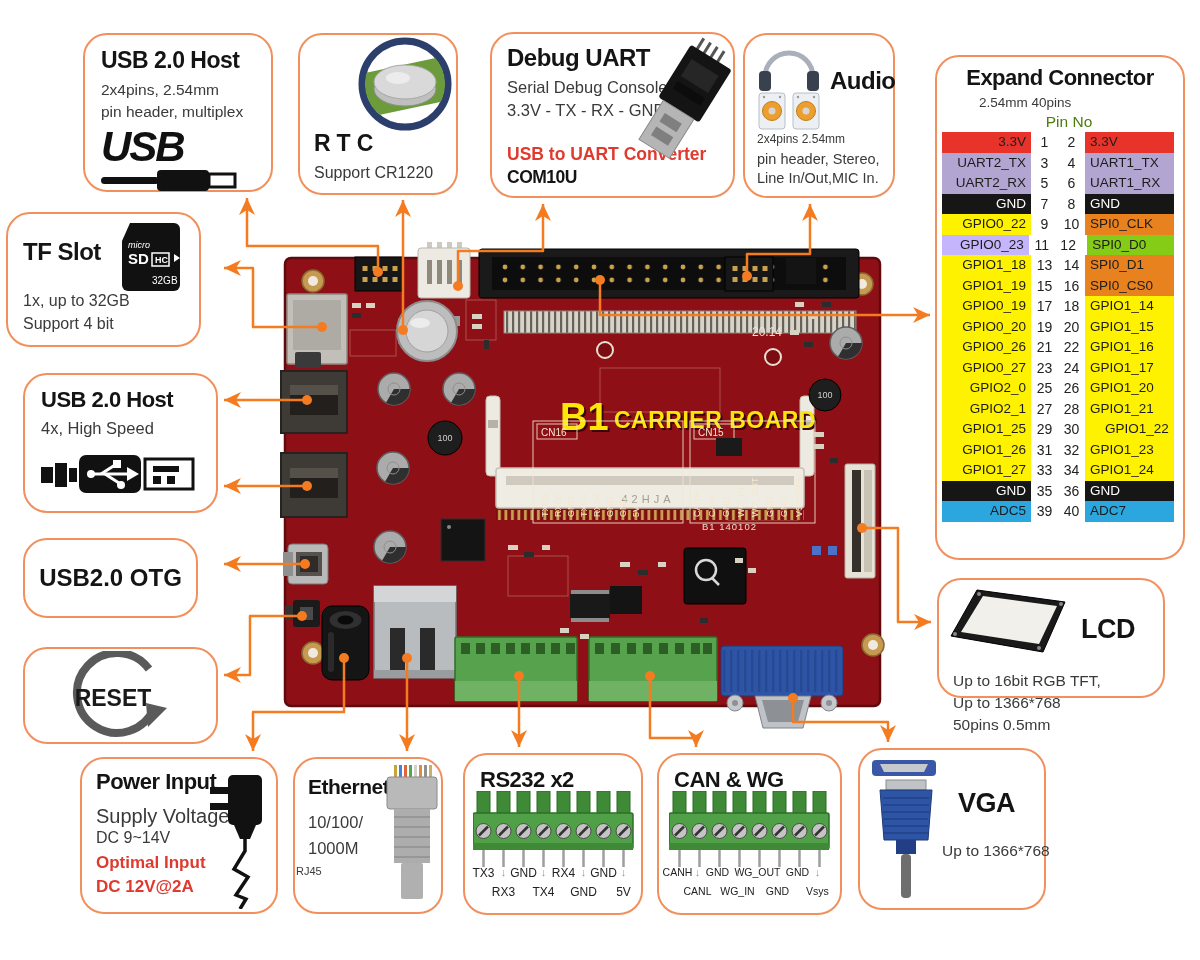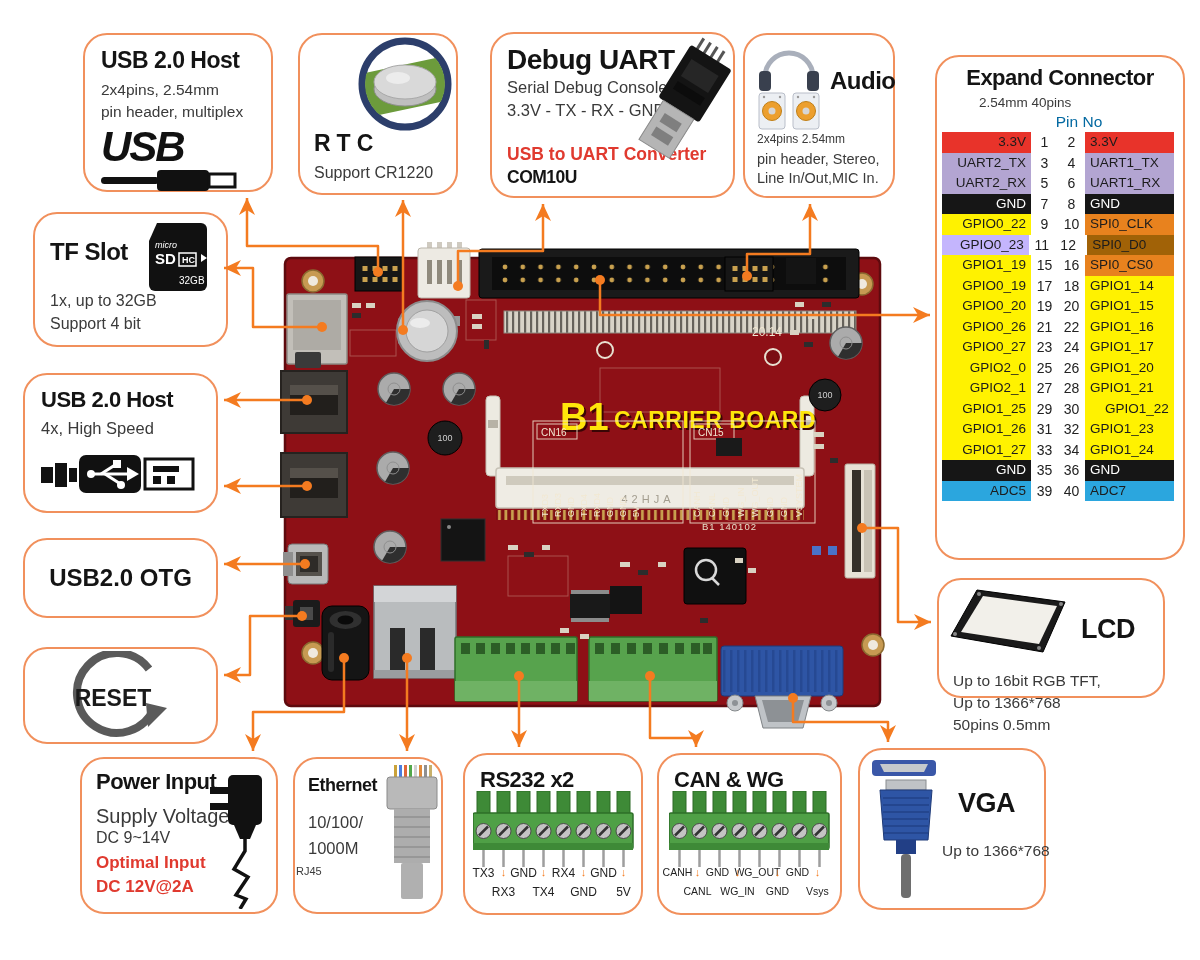--- a/index.html
+++ b/index.html
@@ -332,21 +332,21 @@
       <ellipse cx="49" cy="52" rx="31" ry="17" fill="#BFBFBF" stroke="#8F8F8F"></ellipse>
       <ellipse cx="49" cy="45" rx="31" ry="17" fill="#D9D9D9" stroke="#A8A8A8"></ellipse>
       <ellipse cx="42" cy="41" rx="12" ry="6" fill="#ECECEC"></ellipse>
     </g>
   </svg>
   <div class="bt" style="left:14px;top:95px;font-size:23px;letter-spacing:6px" data-name="callout-title">RTC</div>
   <div class="ln" style="left:14px;top:129px;font-size:16px" data-name="callout-line">Support  CR1220</div>
 </div>
 
 <div class="box" style="left:490px;top:32px;width:245px;height:166px" data-name="callout-debug-uart">
-  <div class="bt" style="left:15px;top:10px;font-size:28px" data-name="callout-title">Debug UART</div>
+  <div class="bt" style="left:15px;top:10px;font-size:24px" data-name="callout-title">Debug UART</div>
   <div class="ln" style="left:15px;top:44px;font-size:16.5px" data-name="callout-line">Serial Debug Console</div>
   <div class="ln" style="left:15px;top:67px;font-size:16.5px" data-name="callout-line">3.3V - TX - RX - GND</div>
   <div class="redtxt" style="left:15px;top:110px;font-size:17.5px" data-name="callout-highlight">USB to UART Converter</div>
   <div class="bt" style="left:15px;top:133px;font-size:17.5px" data-name="callout-model">COM10U</div>
   <svg class="ic" style="left:146px;top:2px" width="96" height="132" data-name="usb-uart-dongle-icon">
     <g transform="rotate(32 48 62)">
       <rect x="30" y="2" width="3" height="14" fill="#555"></rect>
           <rect x="38" y="2" width="3" height="14" fill="#555"></rect>
       <rect x="46" y="2" width="3" height="14" fill="#555"></rect>
           <rect x="54" y="2" width="3" height="14" fill="#555"></rect>
@@ -378,21 +378,21 @@
   </svg>
   <div class="bt" style="left:85px;top:32px;font-size:24px" data-name="callout-title">Audio</div>
   <div class="ln" style="left:12px;top:97px;font-size:12px" data-name="callout-line">2x4pins 2.54mm</div>
   <div class="ln" style="left:12px;top:116px;font-size:14.5px" data-name="callout-line">pin header, Stereo,</div>
   <div class="ln" style="left:12px;top:135px;font-size:14.5px" data-name="callout-line">Line In/Out,MIC In.</div>
 </div>
 
 <div class="box" style="left:935px;top:55px;width:250px;height:505px" data-name="callout-expand-connector">
   <div class="bt" style="left:0;top:8px;width:246px;text-align:center;font-size:22px" data-name="callout-title">Expand Connector</div>
   <div class="ln" style="left:42px;top:38px;font-size:13.5px" data-name="callout-subtitle">2.54mm 40pins</div>
-  <div class="ln" style="left:142px;top:56px;font-size:15.5px;transform:translateX(-50%);color:#0369a1" data-name="pin-no-header">Pin No</div>
+  <div class="ln" style="left:132px;top:56px;font-size:15.5px;transform:translateX(-50%);color:#4d7c0f" data-name="pin-no-header">Pin No</div>
   <div id="pin-table" data-name="expand-pin-table">
         <div class="pin-row" data-name="pin-row">
           <div class="pc pc-l" data-name="pin-cell" style="background: rgb(232, 51, 42);">3.3V</div>
           <div class="pc pc-a" data-name="pin-cell">1</div>
           <div class="pc pc-b" data-name="pin-cell">2</div>
           <div class="pc pc-r" data-name="pin-cell" style="background: rgb(232, 51, 42);">3.3V</div>
         </div>
         <div class="pin-row" data-name="pin-row">
           <div class="pc pc-l" data-name="pin-cell" style="background: rgb(179, 165, 210);">UART2_TX</div>
           <div class="pc pc-a" data-name="pin-cell">3</div>
@@ -414,21 +414,27 @@
         <div class="pin-row" data-name="pin-row">
           <div class="pc pc-l" data-name="pin-cell" style="background: rgb(255, 242, 0);">GPIO0_22</div>
           <div class="pc pc-a" data-name="pin-cell">9</div>
           <div class="pc pc-b" data-name="pin-cell">10</div>
           <div class="pc pc-r" data-name="pin-cell" style="background: rgb(232, 130, 30);">SPI0_CLK</div>
         </div>
         <div class="pin-row" data-name="pin-row">
           <div class="pc pc-l" data-name="pin-cell" style="background: #c4b5fd;">GPIO0_23</div>
           <div class="pc pc-a" data-name="pin-cell">11</div>
           <div class="pc pc-b" data-name="pin-cell">12</div>
-          <div class="pc pc-r" data-name="pin-cell" style="background: #a16207; margin-left: 6px;">SPI0_D0</div>
+          <div class="pc pc-r" data-name="pin-cell" style="background: #84cc16; margin-left: 6px;">SPI0_D0</div>
+        </div>
+        <div class="pin-row" data-name="pin-row">
+          <div class="pc pc-l" data-name="pin-cell" style="background: rgb(255, 242, 0);">GPIO1_18</div>
+          <div class="pc pc-a" data-name="pin-cell">13</div>
+          <div class="pc pc-b" data-name="pin-cell">14</div>
+          <div class="pc pc-r" data-name="pin-cell" style="background: rgb(232, 130, 30);">SPI0_D1</div>
         </div>
         <div class="pin-row" data-name="pin-row">
           <div class="pc pc-l" data-name="pin-cell" style="background: rgb(255, 242, 0);">GPIO1_19</div>
           <div class="pc pc-a" data-name="pin-cell">15</div>
           <div class="pc pc-b" data-name="pin-cell">16</div>
           <div class="pc pc-r" data-name="pin-cell" style="background: rgb(232, 130, 30);">SPI0_CS0</div>
         </div>
         <div class="pin-row" data-name="pin-row">
           <div class="pc pc-l" data-name="pin-cell" style="background: rgb(255, 242, 0);">GPIO0_19</div>
           <div class="pc pc-a" data-name="pin-cell">17</div>
@@ -491,21 +497,21 @@
         </div>
         <div class="pin-row" data-name="pin-row">
           <div class="pc pc-l" data-name="pin-cell" style="background: rgb(43, 166, 222);">ADC5</div>
           <div class="pc pc-a" data-name="pin-cell">39</div>
           <div class="pc pc-b" data-name="pin-cell">40</div>
           <div class="pc pc-r" data-name="pin-cell" style="background: rgb(43, 166, 222);">ADC7</div>
         </div>
       </div>
 </div>
 
-<div class="box" style="left:33px;top:212px;width:195px;height:135px" data-name="callout-tf-slot">
+<div class="box" style="left:6px;top:212px;width:195px;height:135px" data-name="callout-tf-slot">
   <div class="bt" style="left:15px;top:24px;font-size:24px" data-name="callout-title">TF Slot</div>
   <svg class="ic" style="left:106px;top:6px" width="76" height="74" data-name="microsd-card-icon">
     <path d="M16,3 h44 a6,6 0 0 1 6,6 v56 a6,6 0 0 1 -6,6 h-46 a6,6 0 0 1 -6,-6 v-44 z" fill="#111"></path>
     <text x="14" y="28" font-size="9" font-style="italic" fill="#fff">micro</text>
     <text x="14" y="44" font-size="15" font-weight="bold" fill="#fff">SD</text>
     <rect x="38" y="33" width="17" height="13" fill="none" stroke="#fff" stroke-width="1.5"></rect>
     <text x="41" y="43" font-size="9" font-weight="bold" fill="#fff">HC</text>
     <polygon points="60,34 66,38 60,42" fill="#fff"></polygon>
     <text x="38" y="64" font-size="10" fill="#fff">32GB</text>
   </svg>
@@ -528,21 +534,21 @@
     <line x1="64" y1="33" x2="78" y2="42" stroke="#fff" stroke-width="3"></line>
         <circle cx="80" cy="44" r="4" fill="#fff"></circle>
     <polygon points="86,26 98,33 86,40" fill="#fff"></polygon>
     <rect x="104" y="18" width="48" height="30" fill="#fff" stroke="#111" stroke-width="3"></rect>
     <rect x="112" y="25" width="26" height="6" fill="#111"></rect>
     <rect x="112" y="35" width="8" height="8" fill="#111"></rect>
         <rect x="126" y="35" width="8" height="8" fill="#111"></rect>
   </svg>
 </div>
 
-<div class="box" style="left:23px;top:538px;width:195px;height:80px;display:flex;align-items:center;justify-content:center" data-name="callout-usb-otg">
+<div class="box" style="left:23px;top:538px;width:175px;height:80px;display:flex;align-items:center;justify-content:center" data-name="callout-usb-otg">
   <div style="font-weight:bold;font-size:24px;color:#141414" data-name="callout-title">USB2.0 OTG</div>
 </div>
 
 <div class="box" style="left:23px;top:647px;width:195px;height:97px" data-name="callout-reset">
   <svg class="ic" style="left:30px;top:2px" width="132" height="92" data-name="reset-circular-arrow-icon">
     <path d="M94,18 A40,40 0 1 0 99,57" stroke="#5A5A5A" stroke-width="8" fill="none"></path>
     <polygon points="91,52 112,57 93,76" fill="#5A5A5A"></polygon>
     <text x="58" y="55" text-anchor="middle" font-size="23" font-weight="bold" fill="#1A1A1A" data-name="reset-label">RESET</text>
   </svg>
 </div>
@@ -556,21 +562,21 @@
   <svg class="ic" style="left:128px;top:8px" width="66" height="142" data-name="power-adapter-icon">
     <rect x="0" y="20" width="20" height="7" fill="#111"></rect>
         <rect x="0" y="36" width="20" height="7" fill="#111"></rect>
     <rect x="18" y="8" width="34" height="50" rx="5" fill="#111"></rect>
     <polygon points="24,58 46,58 40,72 30,72" fill="#111"></polygon>
     <polyline points="35,72 35,84 24,102 38,110 26,128 36,132 30,142" stroke="#111" stroke-width="3.5" fill="none"></polyline>
   </svg>
 </div>
 
 <div class="box" style="left:293px;top:757px;width:150px;height:157px" data-name="callout-ethernet">
-  <div class="bt" style="left:13px;top:16px;font-size:18px" data-name="callout-title">Ethernet</div>
+  <div class="bt" style="left:13px;top:16px;font-size:21px" data-name="callout-title">Ethernet</div>
   <div class="ln" style="left:13px;top:54px;font-size:16.5px" data-name="callout-line">10/100/</div>
   <div class="ln" style="left:13px;top:80px;font-size:16.5px" data-name="callout-line">1000M</div>
   <div class="ln" style="left:1px;top:106px;font-size:11px" data-name="callout-line">RJ45</div>
   <svg class="ic" style="left:90px;top:6px" width="56" height="142" data-name="rj45-plug-icon">
     <rect x="9" y="0" width="3" height="14" fill="#CAA23A"></rect>
         <rect x="14" y="0" width="3" height="14" fill="#4A7DE0"></rect>
     <rect x="19" y="0" width="3" height="14" fill="#E0663A"></rect>
         <rect x="24" y="0" width="3" height="14" fill="#52A84A"></rect>
     <rect x="29" y="0" width="3" height="14" fill="#D0D0D0"></rect>
         <rect x="34" y="0" width="3" height="14" fill="#E08A3A"></rect>

